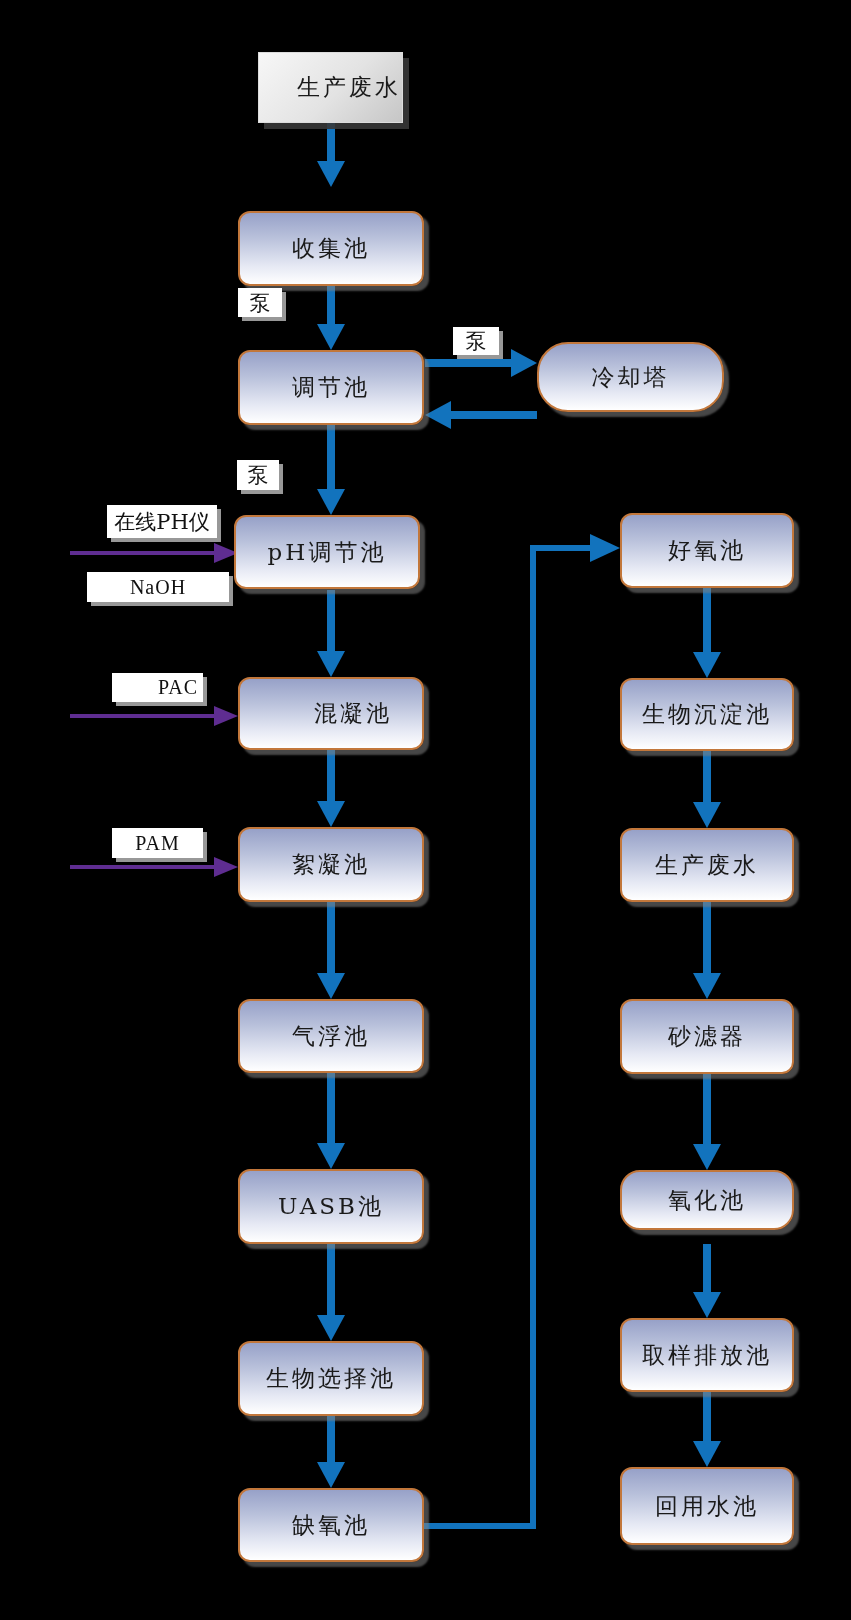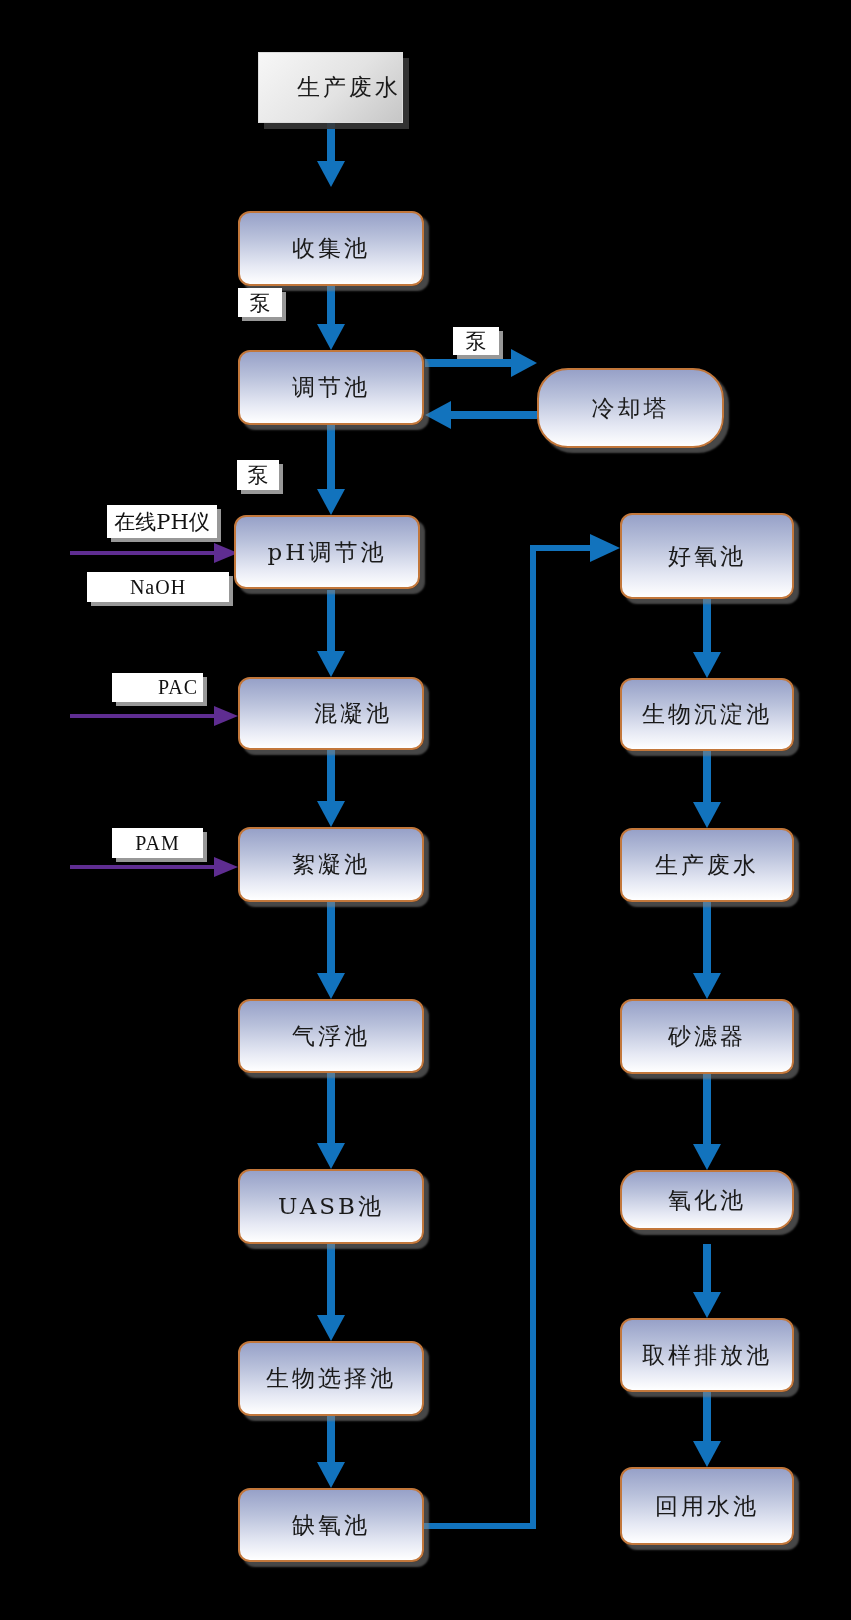--- a/index.html
+++ b/index.html
@@ -152,25 +152,25 @@
   <div class="node" style="left:238px;top:1169px;width:186px;height:75px;">
     <span>UASB池</span>
   </div>
   <div class="node" style="left:238px;top:1341px;width:186px;height:75px;">
     <span>生物选择池</span>
   </div>
   <div class="node" style="left:238px;top:1488px;width:186px;height:74px;">
     <span>缺氧池</span>
   </div>
 
-  <div class="node" style="left:537px;top:368px;width:187px;height:80px;border-radius:31px;">
+  <div class="node" style="left:537px;top:342px;width:187px;height:70px;border-radius:31px;">
     <span>冷却塔</span>
   </div>
 
-  <div class="node" style="left:620px;top:513px;width:174px;height:86px;text-align:right;">
+  <div class="node" style="left:620px;top:513px;width:174px;height:75px;text-align:right;">
     <span>好氧池</span>
   </div>
   <div class="node" style="left:620px;top:678px;width:174px;height:73px;">
     <span>生物沉淀池</span>
   </div>
   <div class="node" style="left:620px;top:828px;width:174px;height:74px;">
     <span>生产废水</span>
   </div>
   <div class="node" style="left:620px;top:999px;width:174px;height:75px;">
     <span>砂滤器</span>

